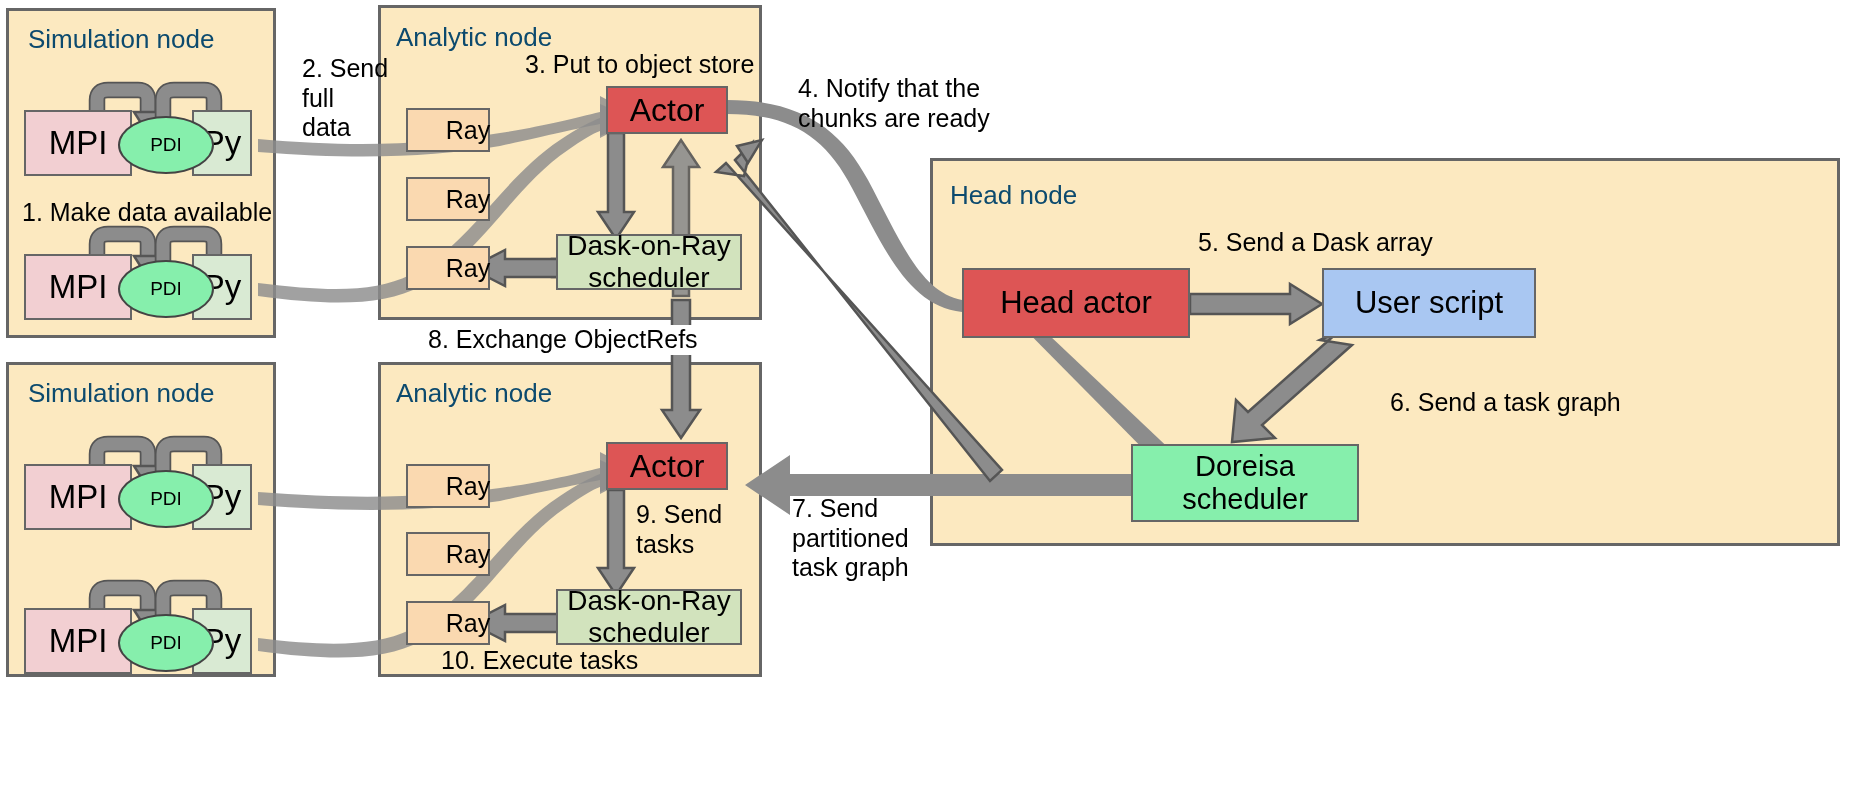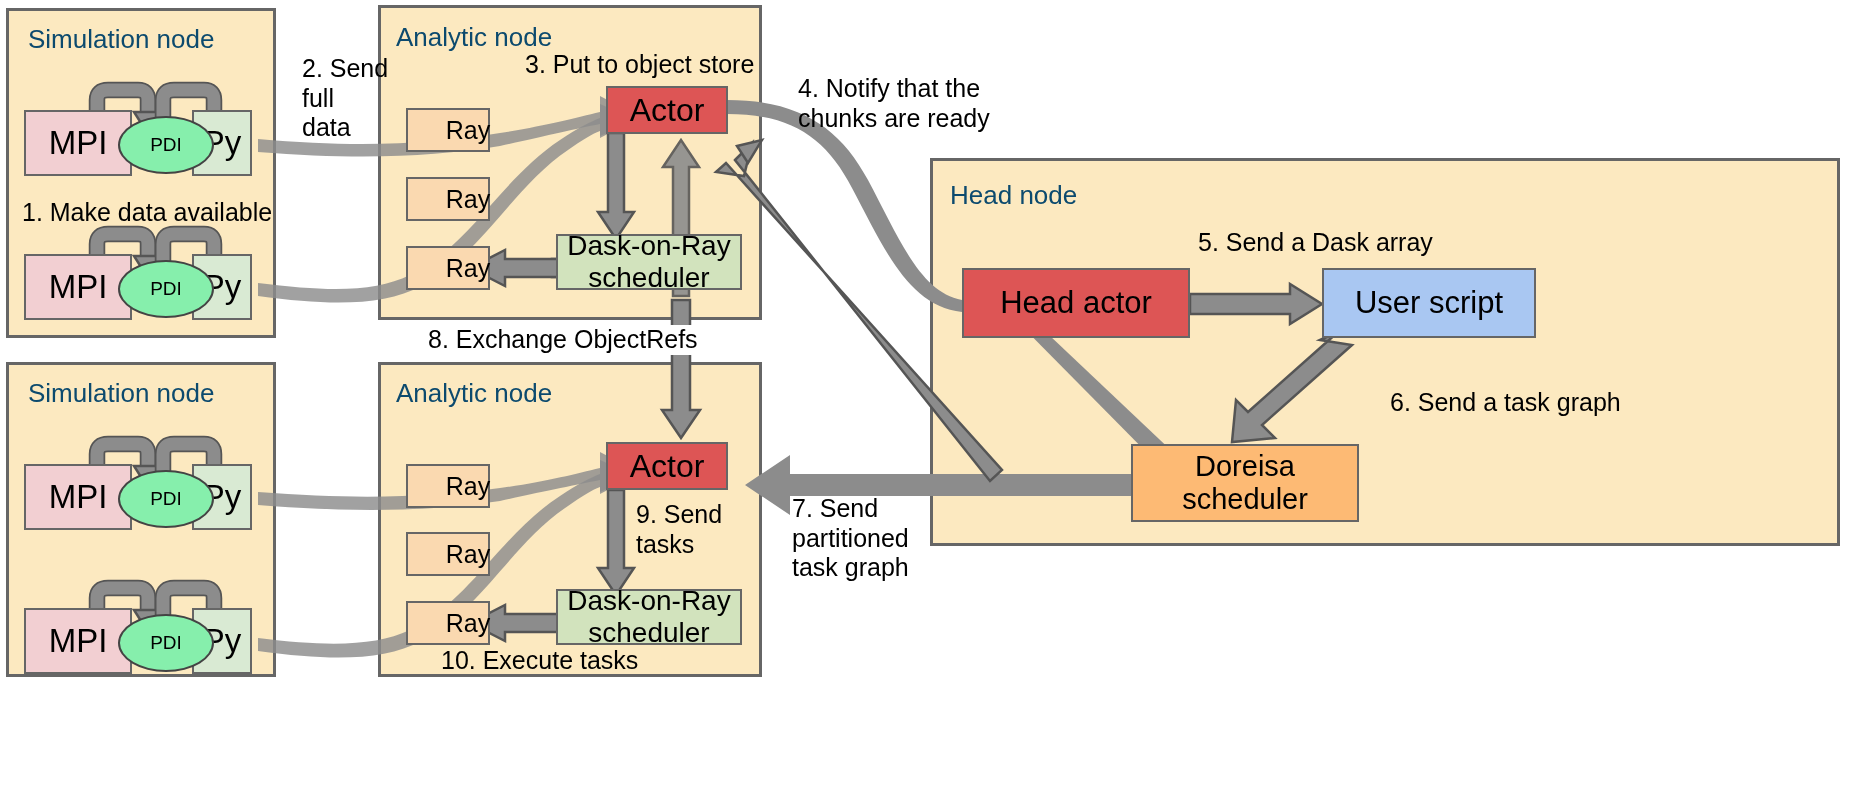--- a/index.html
+++ b/index.html
@@ -12,21 +12,21 @@
   .lbl{position:absolute;font-size:25px;color:#000;line-height:1.18;white-space:pre-line;}
   .box{position:absolute;box-sizing:border-box;border:2px solid #666666;display:flex;align-items:center;justify-content:center;text-align:center;color:#000;}
   .mpi{background:#f2cfd2;}
   .py{background:#d9ead3;}
   .pdi{position:absolute;background:#86efac;border:2px solid #444;border-radius:50%;display:flex;align-items:center;justify-content:center;font-size:19px;color:#000;box-sizing:border-box;}
   .ray{background:#fad9b0;font-size:25px;padding-left:40px;}
   .actor{background:#dd5555;font-size:32px;}
   .headactor{background:#dd5555;font-size:31px;}
   .userscript{background:#a9c7f2;font-size:31px;}
   .sched{background:#d2e3bd;font-size:28px;line-height:1.15;}
-  .doreisa{background:#fdba74;font-size:29px;line-height:1.15;}
+  .doreisa{background:#86efac;font-size:29px;line-height:1.15;}
   .sim-mpi-py{font-size:33px;}
 </style>
 </head>
 <body>
 
 <div id="canvas">
 
   <div class="node-box" style="left:6px;top:8px;width:270px;height:330px;"></div>
   <div class="node-box" style="left:378px;top:5px;width:384px;height:315px;"></div>
   <div class="node-box" style="left:930px;top:158px;width:910px;height:388px;"></div>

